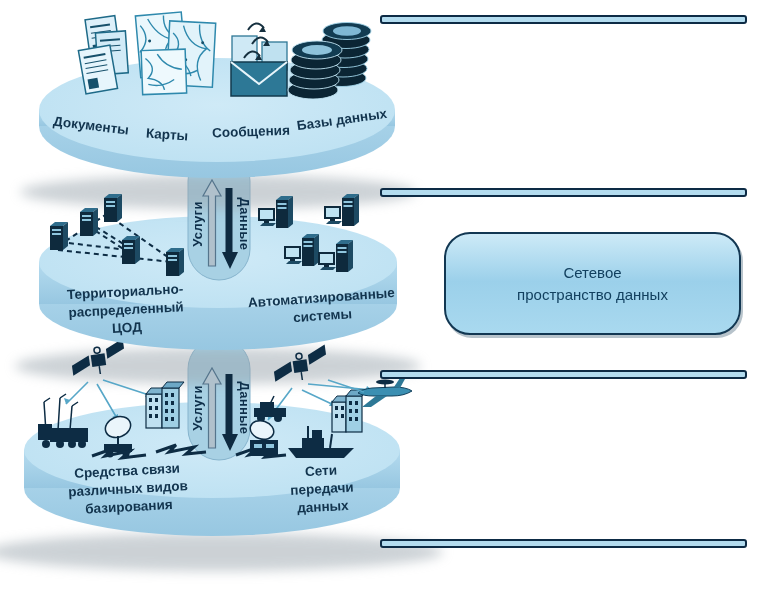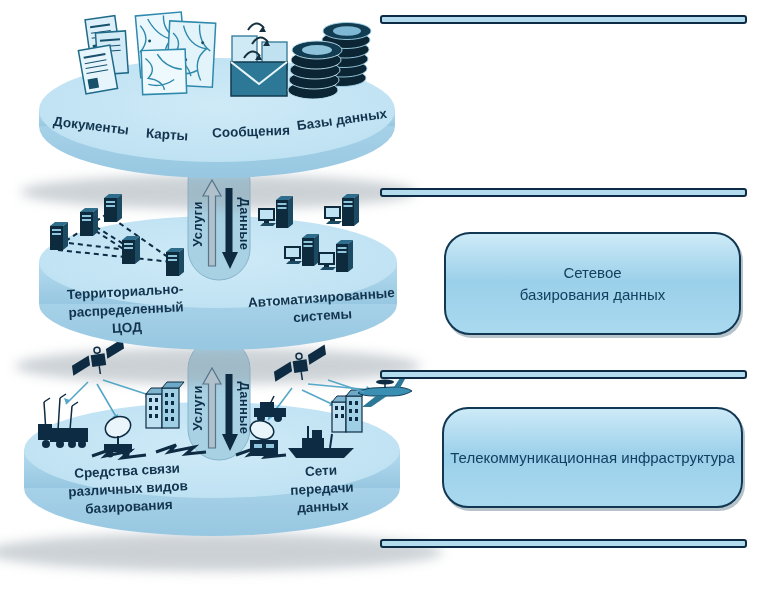--- a/index.html
+++ b/index.html
@@ -358,22 +358,21 @@
     </g>
   </g>
 </svg>
 
 <div class="bar" style="top:15px;"></div>
 <div class="bar" style="top:188px;"></div>
 <div class="bar" style="top:370px;"></div>
 <div class="bar" style="top:539px;"></div>
 
 <div class="callout" style="left:444px;top:232px;width:297px;height:103px;">Сетевое
-базирования данных</div>
-<div class="callout" style="left:442px;top:407px;width:301px;height:101px;">Телекоммуникационная инфраструктура</div>
+пространство данных</div>
 
 <div class="dlabel" style="left:91px;top:126px;transform:translate(-50%,-50%) rotate(7deg);">Документы</div>
 <div class="dlabel" style="left:167px;top:135px;transform:translate(-50%,-50%) rotate(4deg);">Карты</div>
 <div class="dlabel" style="left:251px;top:132px;transform:translate(-50%,-50%) rotate(-2deg);">Сообщения</div>
 <div class="dlabel" style="left:342px;top:120px;transform:translate(-50%,-50%) rotate(-8deg);">Базы данных</div>
 
 <div class="dlabel" style="left:126px;top:310px;transform:translate(-50%,-50%) rotate(-3deg);">Территориально-
 распределенный
 ЦОД</div>
 <div class="dlabel" style="left:322px;top:307px;transform:translate(-50%,-50%) rotate(-4deg);">Автоматизированные

